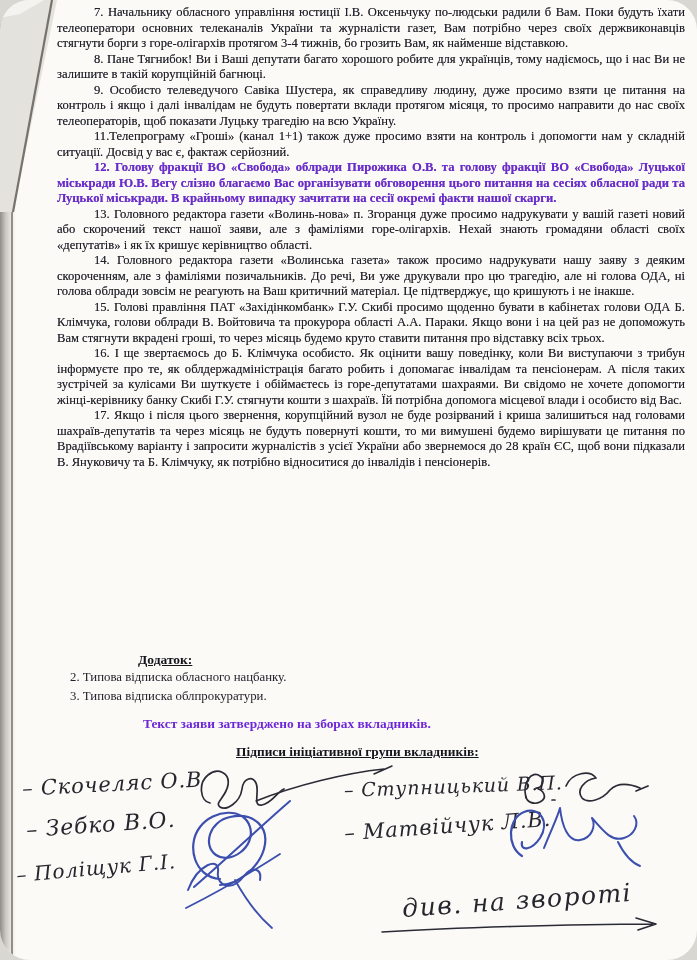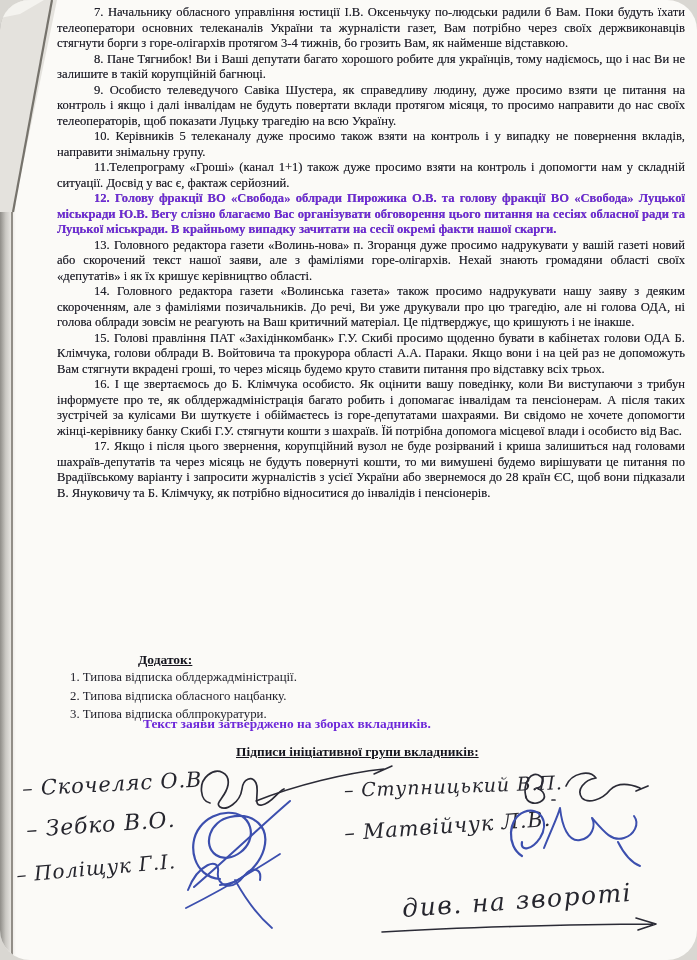--- a/index.html
+++ b/index.html
@@ -66,34 +66,32 @@
   <svg class="corner-svg" width="62" height="216" viewBox="0 0 62 216">
     <polygon points="0,0 57,0 13,212 0,212" fill="#e4e2dd"></polygon>
     <line x1="52" y1="0" x2="13" y2="212" stroke="#76736c" stroke-width="2.2"></line>
     <polygon points="0,0 44,0 20,14 0,18" fill="#f4f3ef"></polygon>
   </svg>
 
   <div class="text-block">
       <p class="para">7. Начальнику обласного управління юстиції І.В. Оксеньчуку по-людськи радили б Вам. Поки будуть їхати телеоператори основних телеканалів України та журналісти газет, Вам потрібно через своїх держвиконавців стягнути борги з горе-олігархів протягом 3-4 тижнів, бо грозить Вам, як найменше відставкою.</p>
       <p class="para">8. Пане Тягнибок! Ви і Ваші депутати багато хорошого робите для українців, тому надіємось, що і нас Ви не залишите в такій корупційній багнюці.</p>
       <p class="para">9. Особисто телеведучого Савіка Шустера, як справедливу людину, дуже просимо взяти це питання на контроль і якщо і далі інвалідам не будуть повертати вклади протягом місяця, то просимо направити до нас своїх телеоператорів, щоб показати Луцьку трагедію на всю Україну.</p>
-      <p class="para">10. Керівників 5 телеканалу дуже просимо також взяти на контроль і у випадку не повернення вкладів, направити знімальну групу.</p>
       <p class="para">11.Телепрограму «Гроші» (канал 1+1) також дуже просимо взяти на контроль і допомогти нам у складній ситуації. Досвід у вас є, фактаж серйозний.</p>
       <p class="para bold">12. Голову фракції ВО «Свобода» облради Пирожика О.В. та голову фракції ВО «Свобода» Луцької міськради Ю.В. Вегу слізно благаємо Вас організувати обговорення цього питання на сесіях обласної ради та Луцької міськради. В крайньому випадку зачитати на сесії окремі факти нашої скарги.</p>
       <p class="para">13. Головного редактора газети «Волинь-нова» п. Згоранця дуже просимо надрукувати у вашій газеті новий або скорочений текст нашої заяви, але з фаміліями горе-олігархів. Нехай знають громадяни області своїх «депутатів» і як їх кришує керівництво області.</p>
       <p class="para">14. Головного редактора газети «Волинська газета» також просимо надрукувати нашу заяву з деяким скороченням, але з фаміліями позичальників. До речі, Ви уже друкували про цю трагедію, але ні голова ОДА, ні голова облради зовсім не реагують на Ваш критичний матеріал. Це підтверджує, що кришують і не інакше.</p>
       <p class="para">15. Голові правління ПАТ «Західінкомбанк» Г.У. Скибі просимо щоденно бувати в кабінетах голови ОДА Б. Клімчука, голови облради В. Войтовича та прокурора області А.А. Параки. Якщо вони і на цей раз не допоможуть Вам стягнути вкрадені гроші, то через місяць будемо круто ставити питання про відставку всіх трьох.</p>
       <p class="para">16. І ще звертаємось до Б. Клімчука особисто. Як оцінити вашу поведінку, коли Ви виступаючи з трибун інформуєте про те, як облдержадміністрація багато робить і допомагає інвалідам та пенсіонерам. А після таких зустрічей за кулісами Ви шуткуєте і обіймаєтесь із горе-депутатами шахраями. Ви свідомо не хочете допомогти жінці-керівнику банку Скибі Г.У. стягнути кошти з шахраїв. Їй потрібна допомога місцевої влади і особисто від Вас.</p>
       <p class="para">17. Якщо і після цього звернення, корупційний вузол не буде розірваний і криша залишиться над головами шахраїв-депутатів та через місяць не будуть повернуті кошти, то ми вимушені будемо вирішувати це питання по Врадіївському варіанту і запросити журналістів з усієї України або звернемося до 28 країн ЄС, щоб вони підказали В. Януковичу та Б. Клімчуку, як потрібно відноситися до інвалідів і пенсіонерів.</p>
     </div>
 
   <div class="appendix">
     <span class="appendix-title">Додаток:</span>
     <div>
-        <p class="appendix-item">1. Типова відписка облдержадміністрації.</p>
         <p class="appendix-item">2. Типова відписка обласного нацбанку.</p>
         <p class="appendix-item">3. Типова відписка облпрокуратури.</p>
       </div>
   </div>
 
   <div class="approval-line">Текст заяви затверджено на зборах вкладників.</div>
 
   <div class="signatures-heading">Підписи ініціативної групи вкладників:</div>
 
   <div class="hand" style="left:22px; top:772px; font-size:21px; transform:rotate(-3deg);">– Скочеляс О.В</div>

